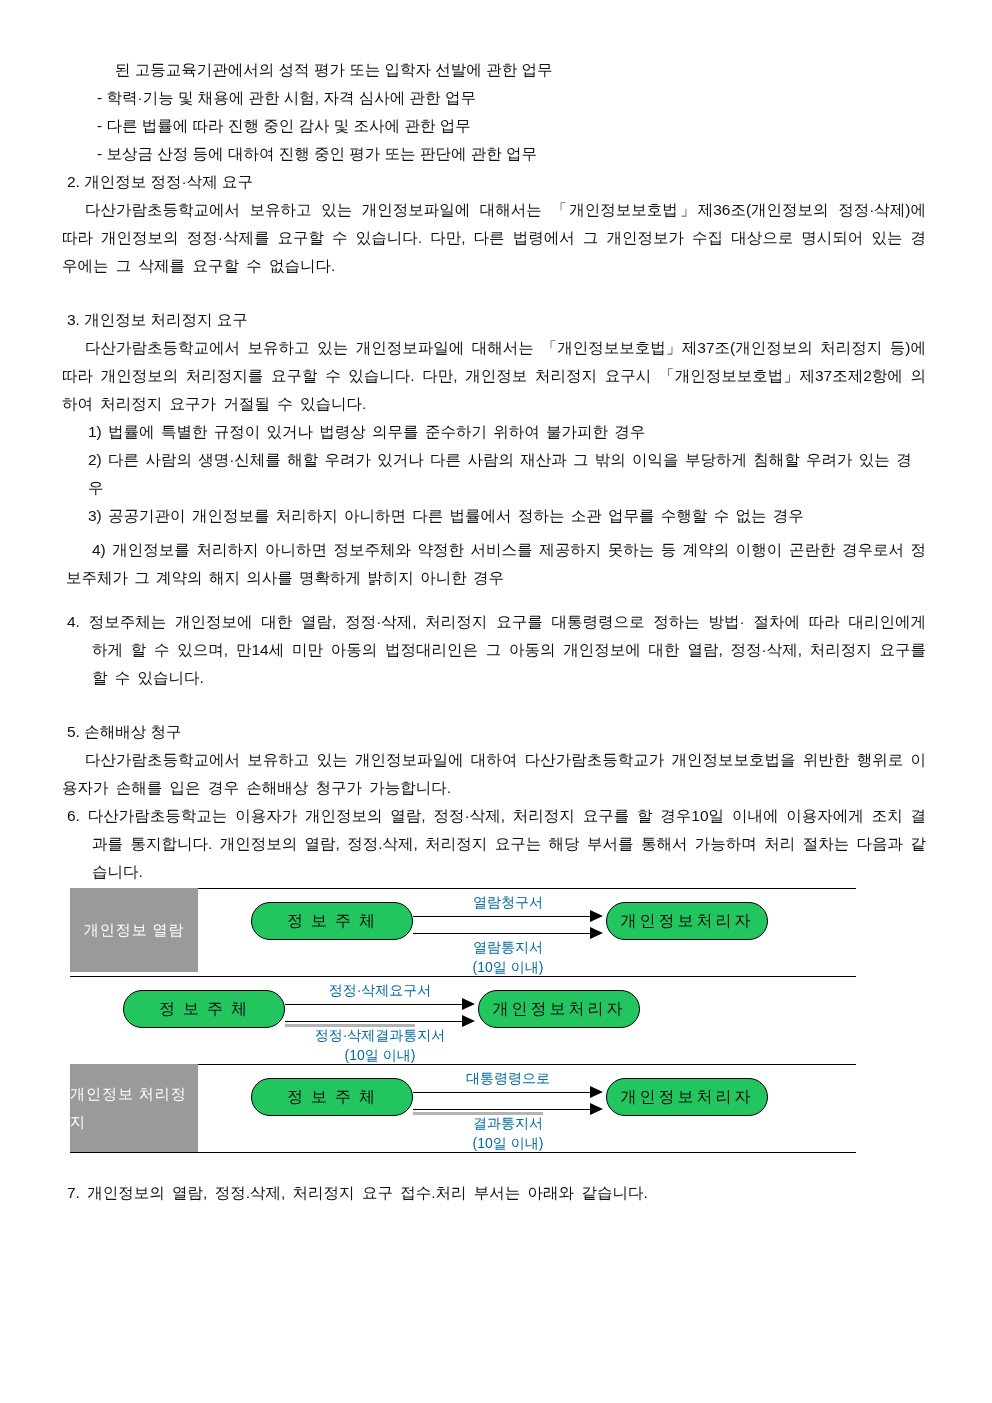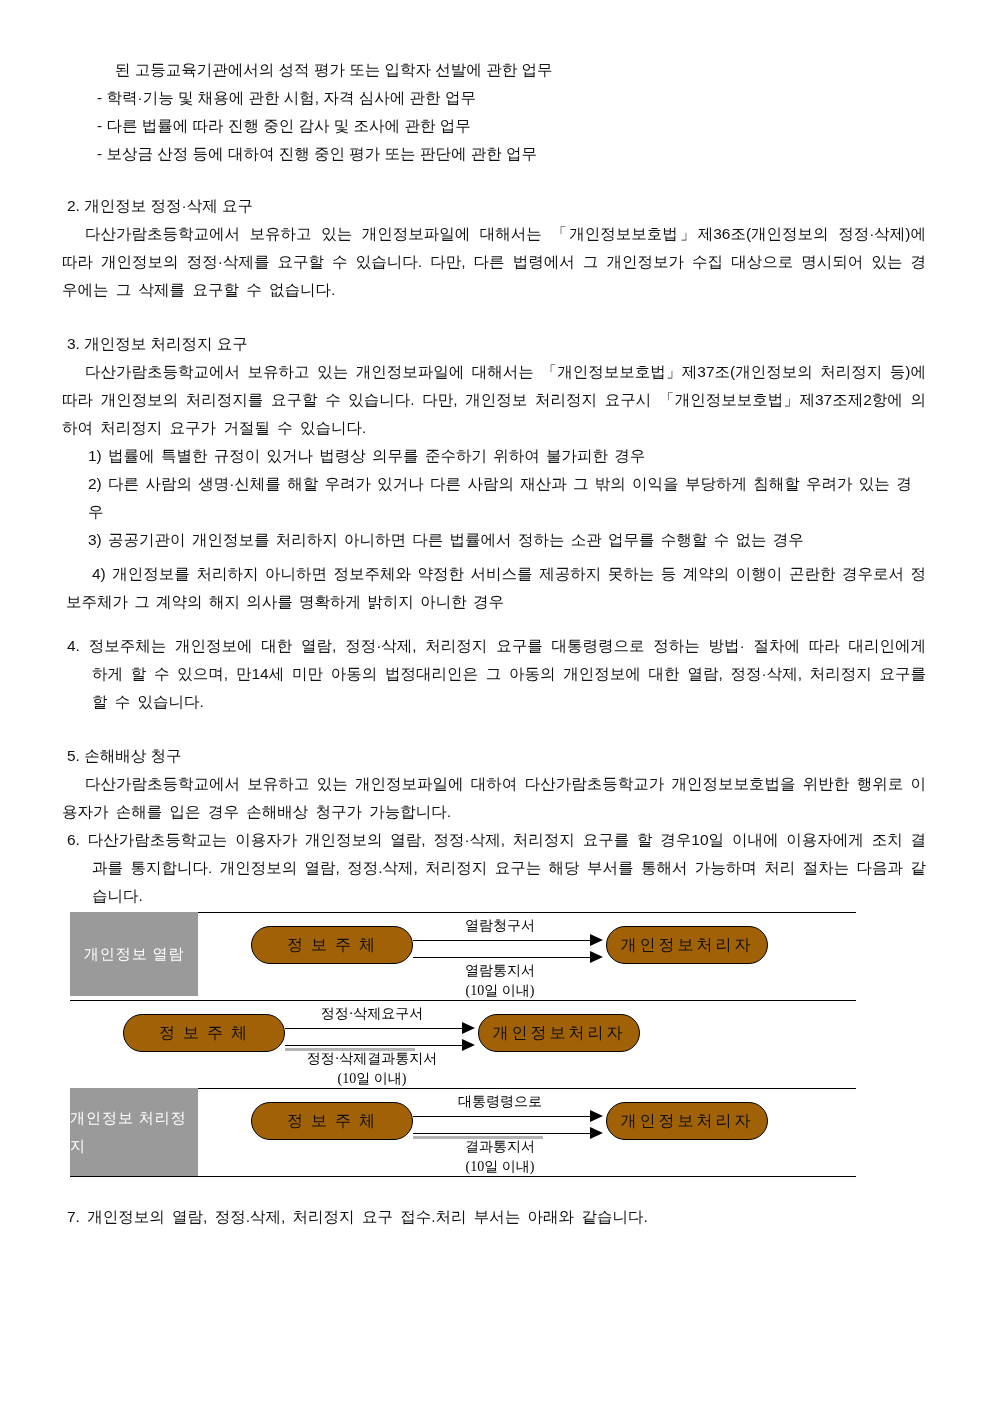--- a/index.html
+++ b/index.html
@@ -11,21 +11,21 @@
   }
   .page { padding:56px 66px 0 62px; }
   p { margin:0; }
 
   
   .line-deep { margin-left:53px; }
   .line-dash { margin-left:35px; }
 
   
   .heading   { margin-left:5px; }
-  .mt24      { margin-top:24px; }
+  .mt24      { }
   .mt26      { margin-top:26px; }
   .mt16      { margin-top:16px; }
   .mt18      { }
   .para      { text-align:justify; word-spacing:3px; }
   .indent    { text-indent:23px; }
   .item      { margin-left:26px; word-spacing:2px; }
   .item-wrap { margin-left:4px; text-indent:26px; margin-top:6px; text-align:justify; word-spacing:2px; }
   .hang      { padding-left:30px; text-indent:-25px; }
 
   
@@ -37,39 +37,39 @@
   .cat-cell {
     width:128px; height:84px; background:#9a9a9a;
     color:#ffffff; display:flex; align-items:center; justify-content:center;
     font-family:"Liberation Serif", serif; font-size:15px; letter-spacing:1px;
   }
   .frow:last-child .cat-cell { height:88px; }
   .flow-cell { flex:1; position:relative; border-top:1px solid #000; }
 
   .oval {
     position:absolute; top:13px; height:38px; box-sizing:border-box;
-    border:1px solid #000; border-radius:19px; background:#a16207;
+    border:1px solid #000; border-radius:19px; background:#22c55e;
     display:flex; align-items:center; justify-content:center;
     font-family:"Liberation Serif", serif; font-size:16px;
   }
   .oval-subject   { left:53px;  width:162px; letter-spacing:2px; }
   .oval-processor { left:408px; width:162px; letter-spacing:3px; }
 
   .shaft { position:absolute; left:215px; width:177px; height:0; border-top:1px solid #000; }
   .shaft1 { top:27px; } .shaft2 { top:44px; }
   .head {
     position:absolute; left:392px; width:0; height:0;
     border-left:13px solid #000; border-top:6px solid transparent; border-bottom:6px solid transparent;
   }
   .head1 { top:21px; } .head2 { top:38px; }
   .shadow-line { position:absolute; left:215px; top:47px; width:130px; height:3px; background:#b3b3b3; }
 
   .flbl {
-    position:absolute; left:302px; transform:translateX(-50%); white-space:nowrap;
-    font-family:Liberation Serif, serif; font-size:14px; line-height:20px; color:#000000;
+    position:absolute; left:310px; transform:translateX(-50%); white-space:nowrap;
+    font-family:Liberation Sans, sans-serif; font-size:14px; line-height:20px; color:#0369a1;
   }
   .flbl-top    { top:3px; }
   .flbl-bottom { top:48px; }
   .flbl-note   { top:68px; }
 </style>
 </head>
 <body>
 
 <div class="page">
 

